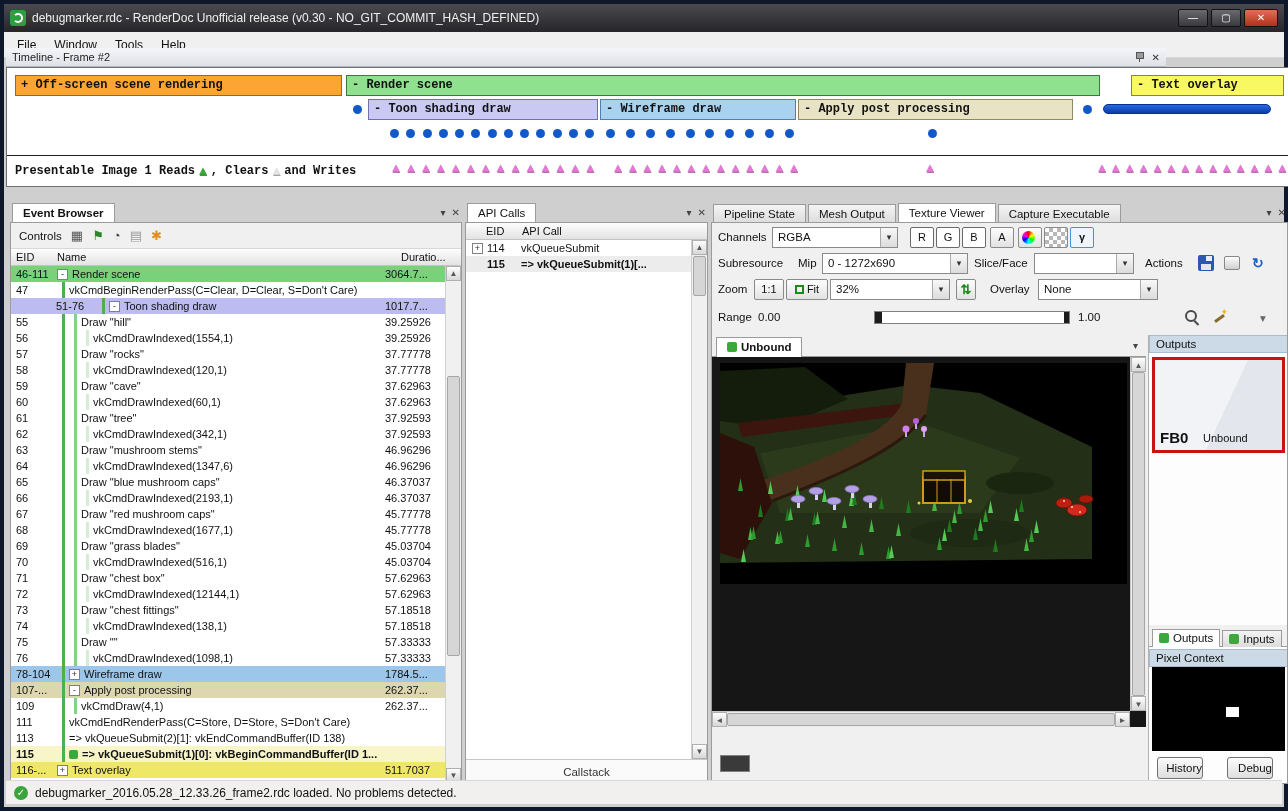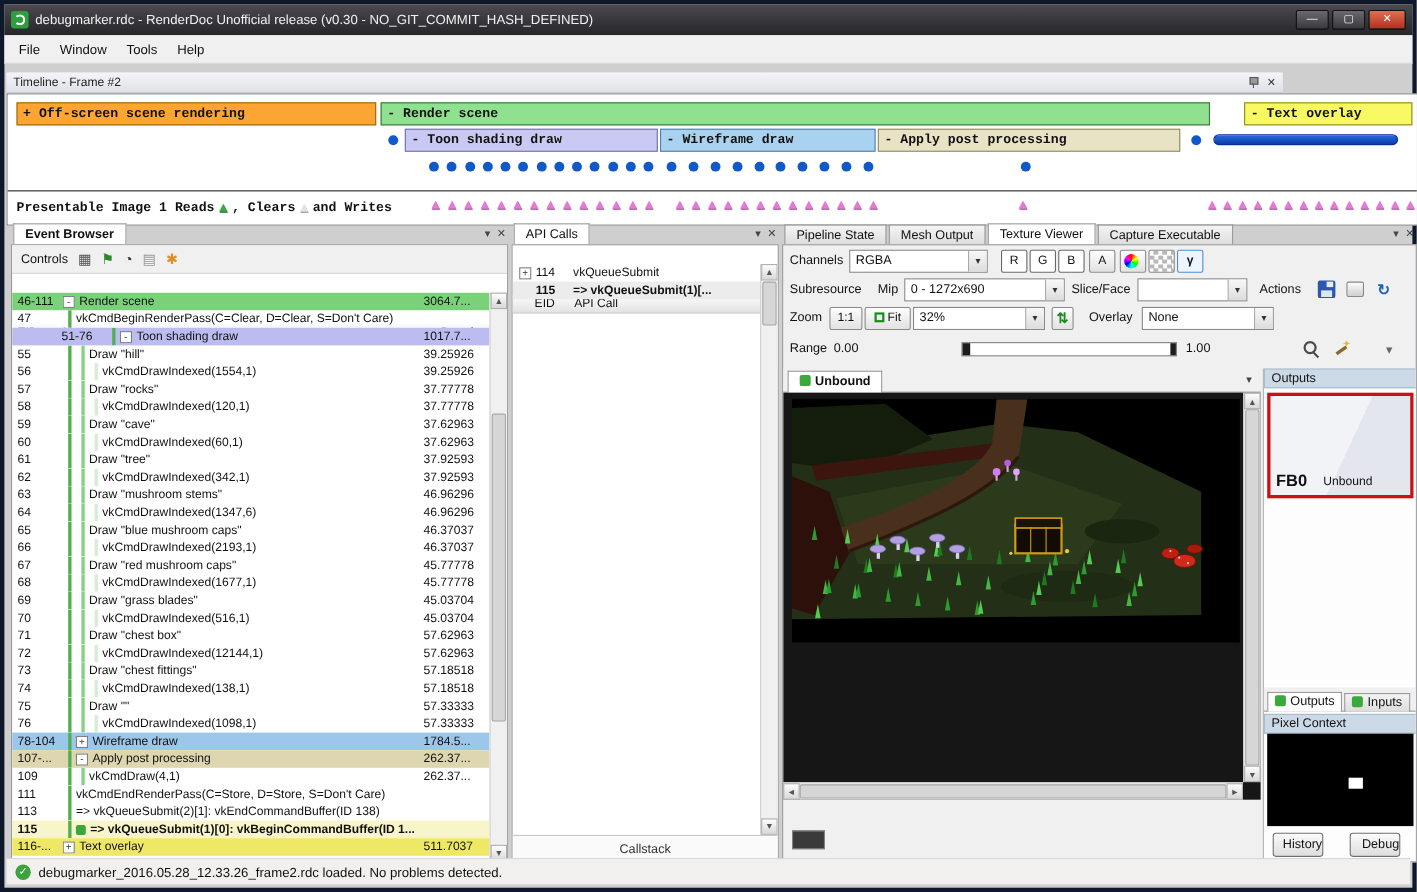--- a/index.html
+++ b/index.html
@@ -13,21 +13,21 @@
   .appicon::after { content:""; position:absolute; inset:3px; border:2px solid #fff; border-radius:50%; border-left-color:transparent; }
   .title-text { flex:1; white-space:nowrap; overflow:hidden; font-size:12px; }
   .winbtn { width:30px; height:18px; margin-left:3px; border:1px solid #111; border-radius:2px; background:linear-gradient(#6a6a6e,#3a3a3e); color:#fff; font-size:10px; line-height:16px; text-align:center; flex:none; }
   .winbtn.close { background:linear-gradient(#e07050,#b03020); width:34px; }
 
   
   .menubar { position:absolute; left:0; top:28px; width:100%; height:26px; background:#f0f0f0; border-bottom:1px solid #d6d6d6; display:flex; align-items:center; padding-left:4px; }
   .menu-item { padding:4px 9px; }
 
   
-  .timeline { position:absolute; left:2px; top:62px; width:1160px; height:139px; background:#ececf1; }
+  .timeline { position:absolute; left:2px; top:44px; width:1160px; height:139px; background:#ececf1; }
   .tl-header { height:19px; background:linear-gradient(#f4f5f9,#dfe1e8); border-bottom:1px solid #b8b8c0; font-size:11px; display:flex; align-items:center; padding:0 6px; color:#222; }
   .tl-header .spacer { flex:1; }
   .pin { width:10px; height:12px; position:relative; margin-right:8px; }
   .pin::before { content:""; position:absolute; left:2px; top:1px; width:6px; height:5px; background:#9a9a9a; border:1px solid #555; }
   .pin::after { content:""; position:absolute; left:5px; top:7px; width:1px; height:4px; background:#555; }
   .tl-x { color:#333; font-size:10px; }
   .tl-frame { position:absolute; left:0; top:19px; width:1284px; height:120px; border:1px solid #707070; background:#fff; }
   .tl-body { position:relative; height:87px; background:#fff; }
   .tl-block { position:absolute; top:0; height:21px; line-height:19px; padding-left:5px; font-family:"Liberation Mono",monospace; font-weight:bold; font-size:12px; border:1px solid; white-space:nowrap; overflow:hidden; }
   .blk-orange { background:#fca532; border-color:#9a6a10; }
@@ -53,21 +53,21 @@
   .tabbar { height:22px; display:flex; align-items:flex-end; padding-left:2px; position:relative; }
   .tab { border:1px solid #9b9b9b; border-bottom:none; background:linear-gradient(#f4f4f4,#dcdcdc); padding:3px 10px 3px; font-size:11.5px; margin-right:2px; position:relative; top:1px; }
   .tab.active { background:#fff; padding-bottom:4px; }
   .tab.bold { font-weight:bold; }
   .tabbar .tools { position:absolute; right:2px; bottom:4px; display:flex; gap:6px; color:#444; font-size:10px; }
   .panel-body { border:1px solid #9b9b9b; background:#fff; height:562px; position:relative; overflow:hidden; }
 
   
   .eb-toolbar { height:26px; background:#f0f0f0; border-bottom:1px solid #d8d8d8; display:flex; align-items:center; gap:9px; padding:0 8px; font-size:11.5px; }
   .tool-ico { font-size:13px; line-height:13px; }
-  .eb-header { height:17px; display:flex; background:linear-gradient(#fdfdfd,#e3e3e3); border-bottom:1px solid #c4c4c4; font-size:11px; align-items:center;margin-top:45px; }
+  .eb-header { height:17px; display:flex; background:linear-gradient(#fdfdfd,#e3e3e3); border-bottom:1px solid #c4c4c4; font-size:11px; align-items:center; }
   .col-eid { width:46px; padding-left:5px; flex:none; }
   .col-name { flex:1; }
   .col-dur { width:62px; flex:none; padding-left:2px; }
   .eb-rows { position:absolute; left:0; right:16px; top:43px; bottom:0; overflow:hidden; }
   .eb-row { display:flex; height:16px; align-items:center; font-size:11px; white-space:nowrap; }
   .eb-eid { width:46px; padding-left:5px; flex:none; }
   .eb-name { flex:1; display:flex; align-items:center; overflow:hidden; }
   .eb-dur { width:62px; flex:none; padding-left:2px; }
   .guide { flex:none; width:3px; height:16px; margin:0 4px 0 5px; }
   .g0 { background:#4fae4f; } .g1 { background:#86cf86; } .g2 { background:#d4eed4; }

